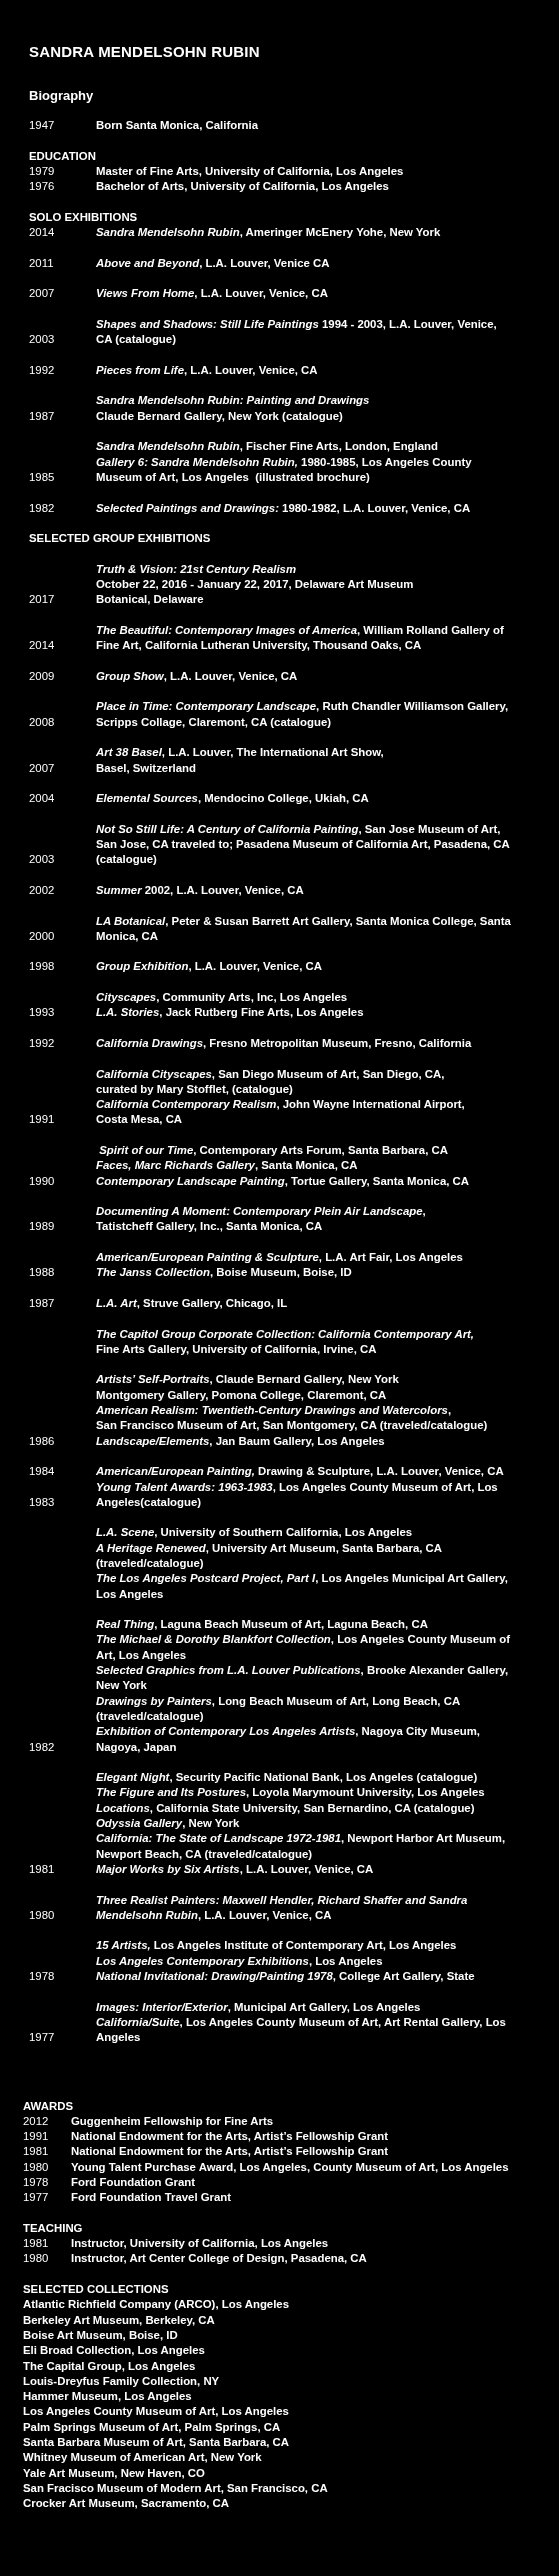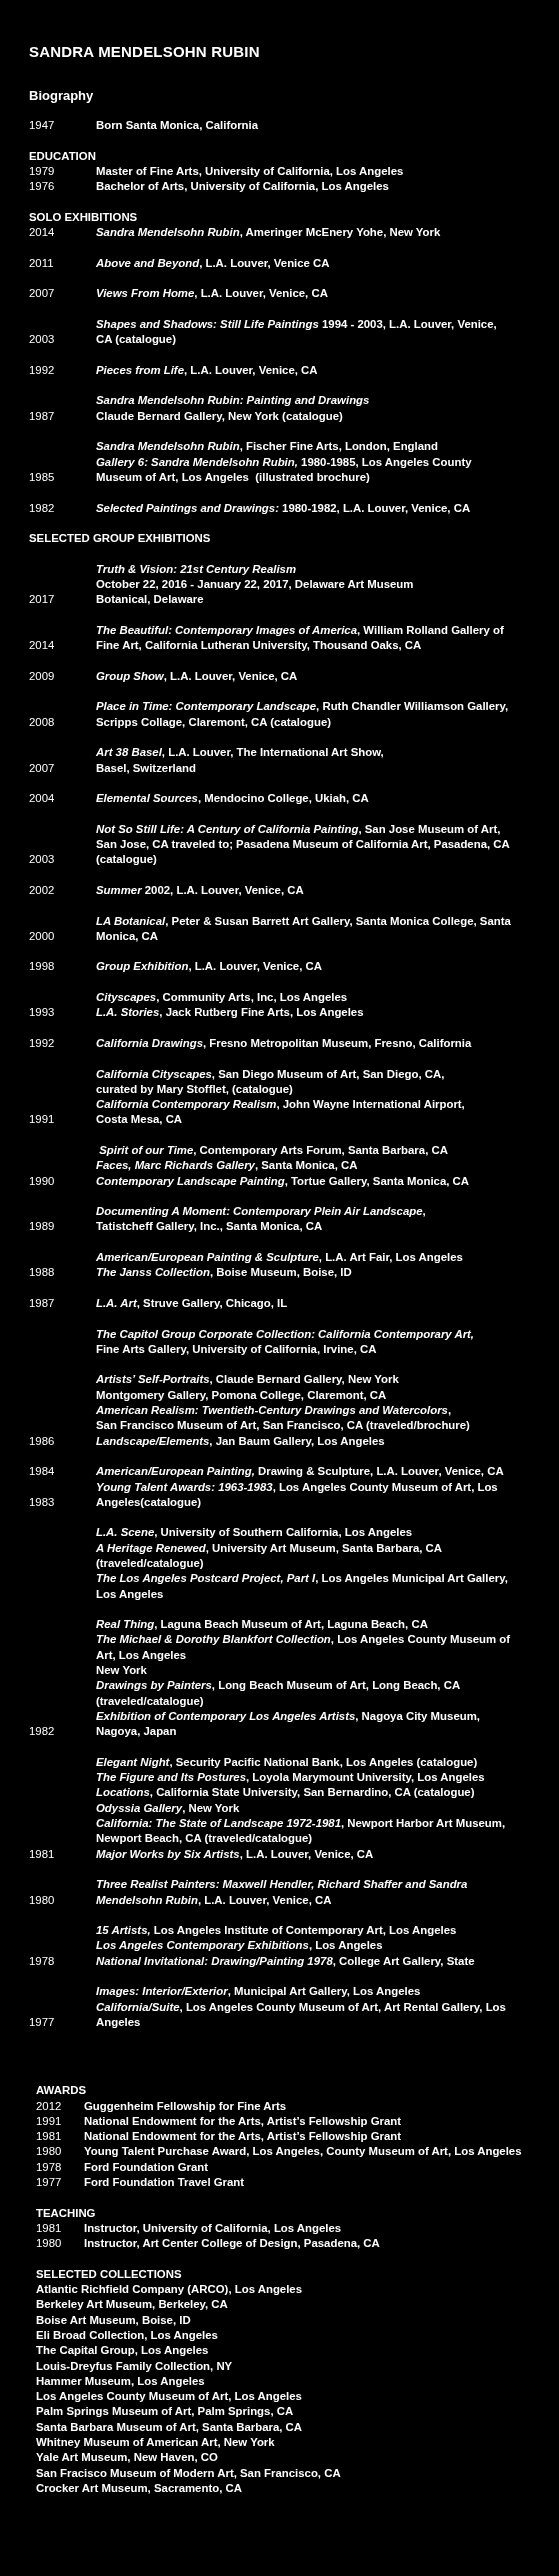--- a/index.html
+++ b/index.html
@@ -10,21 +10,21 @@
     font-size:11.4px;line-height:15.3px;
     -webkit-font-smoothing:antialiased;
   }
   .title{
     font-size:15px;line-height:17.5px;font-weight:bold;
     margin:43px 0 0 29px;letter-spacing:0.2px;
   }
   .sec{margin-top:15.3px;padding-left:29px;}
   .sec-biography{margin-top:27px;}
   .sec-awards{margin-top:53px;}
-  .sec.narrow{padding-left:36px;}
+  .sec.narrow{padding-left:23px;}
   .sec-header{font-weight:bold;}
   .sec-biography .sec-header{font-size:13px;}
   .row{display:flex;align-items:flex-end;}
   .row.gap{margin-top:15.3px;}
   .year{flex:0 0 67px;}
   .sec.narrow .year{flex:0 0 48px;}
   .lines{flex:1;min-width:0;font-weight:bold;}
   .line{white-space:pre;}
   .sec.list .row{display:block;}
 </style>
@@ -239,21 +239,21 @@
             <div class="line"><i>The Capitol Group Corporate Collection: California Contemporary Art,</i></div>
             <div class="line">Fine Arts Gallery, University of California, Irvine, CA</div>
           </div>
         </div>
         <div class="row gap">
           <div class="year">1986</div>
           <div class="lines">
             <div class="line"><i>Artists’ Self-Portraits</i>, Claude Bernard Gallery, New York</div>
             <div class="line">Montgomery Gallery, Pomona College, Claremont, CA</div>
             <div class="line"><i>American Realism: Twentieth-Century Drawings and Watercolors</i>,</div>
-            <div class="line">San Francisco Museum of Art, San Francisco, CA (traveled/brochure)</div>
+            <div class="line">San Francisco Museum of Art, San Montgomery, CA (traveled/catalogue)</div>
             <div class="line"><i>Landscape/Elements</i>, Jan Baum Gallery, Los Angeles</div>
           </div>
         </div>
         <div class="row gap">
           <div class="year">1984</div>
           <div class="lines">
             <div class="line"><i>American/European Painting,</i> Drawing &amp; Sculpture, L.A. Louver, Venice, CA</div>
           </div>
         </div>
         <div class="row">
@@ -272,20 +272,21 @@
             <div class="line"><i>The Los Angeles Postcard Project, Part I</i>, Los Angeles Municipal Art Gallery,</div>
             <div class="line">Los Angeles</div>
           </div>
         </div>
         <div class="row gap">
           <div class="year">1982</div>
           <div class="lines">
             <div class="line"><i>Real Thing</i>, Laguna Beach Museum of Art, Laguna Beach, CA</div>
             <div class="line"><i>The Michael &amp; Dorothy Blankfort Collection</i>, Los Angeles County Museum of</div>
             <div class="line">Art, Los Angeles</div>
+            <div class="line"><i>Selected Graphics from L.A. Louver Publications</i>, Brooke Alexander Gallery,</div>
             <div class="line">New York</div>
             <div class="line"><i>Drawings by Painters</i>, Long Beach Museum of Art, Long Beach, CA</div>
             <div class="line">(traveled/catalogue)</div>
             <div class="line"><i>Exhibition of Contemporary Los Angeles Artists</i>, Nagoya City Museum,</div>
             <div class="line">Nagoya, Japan</div>
           </div>
         </div>
         <div class="row gap">
           <div class="year">1981</div>
           <div class="lines">

